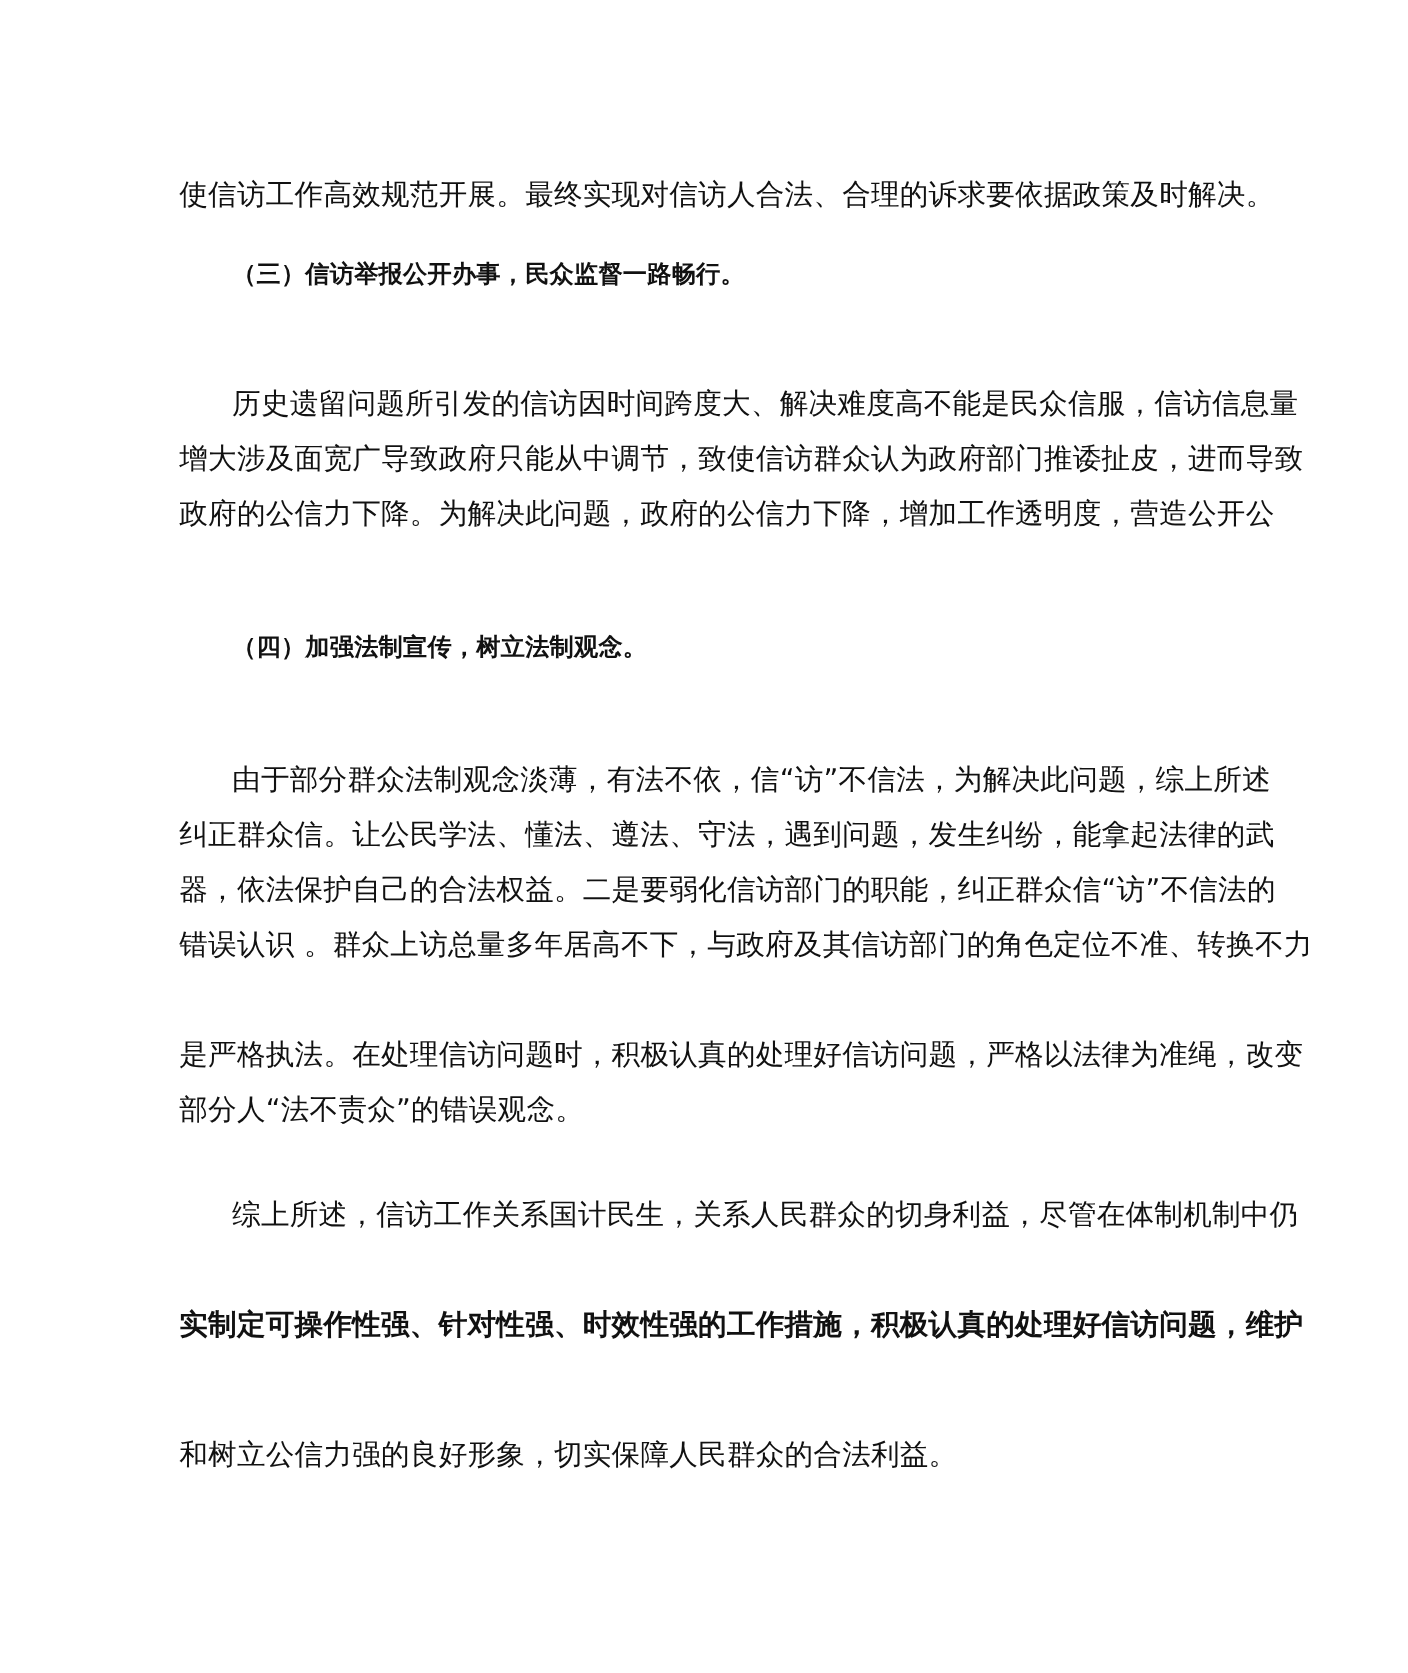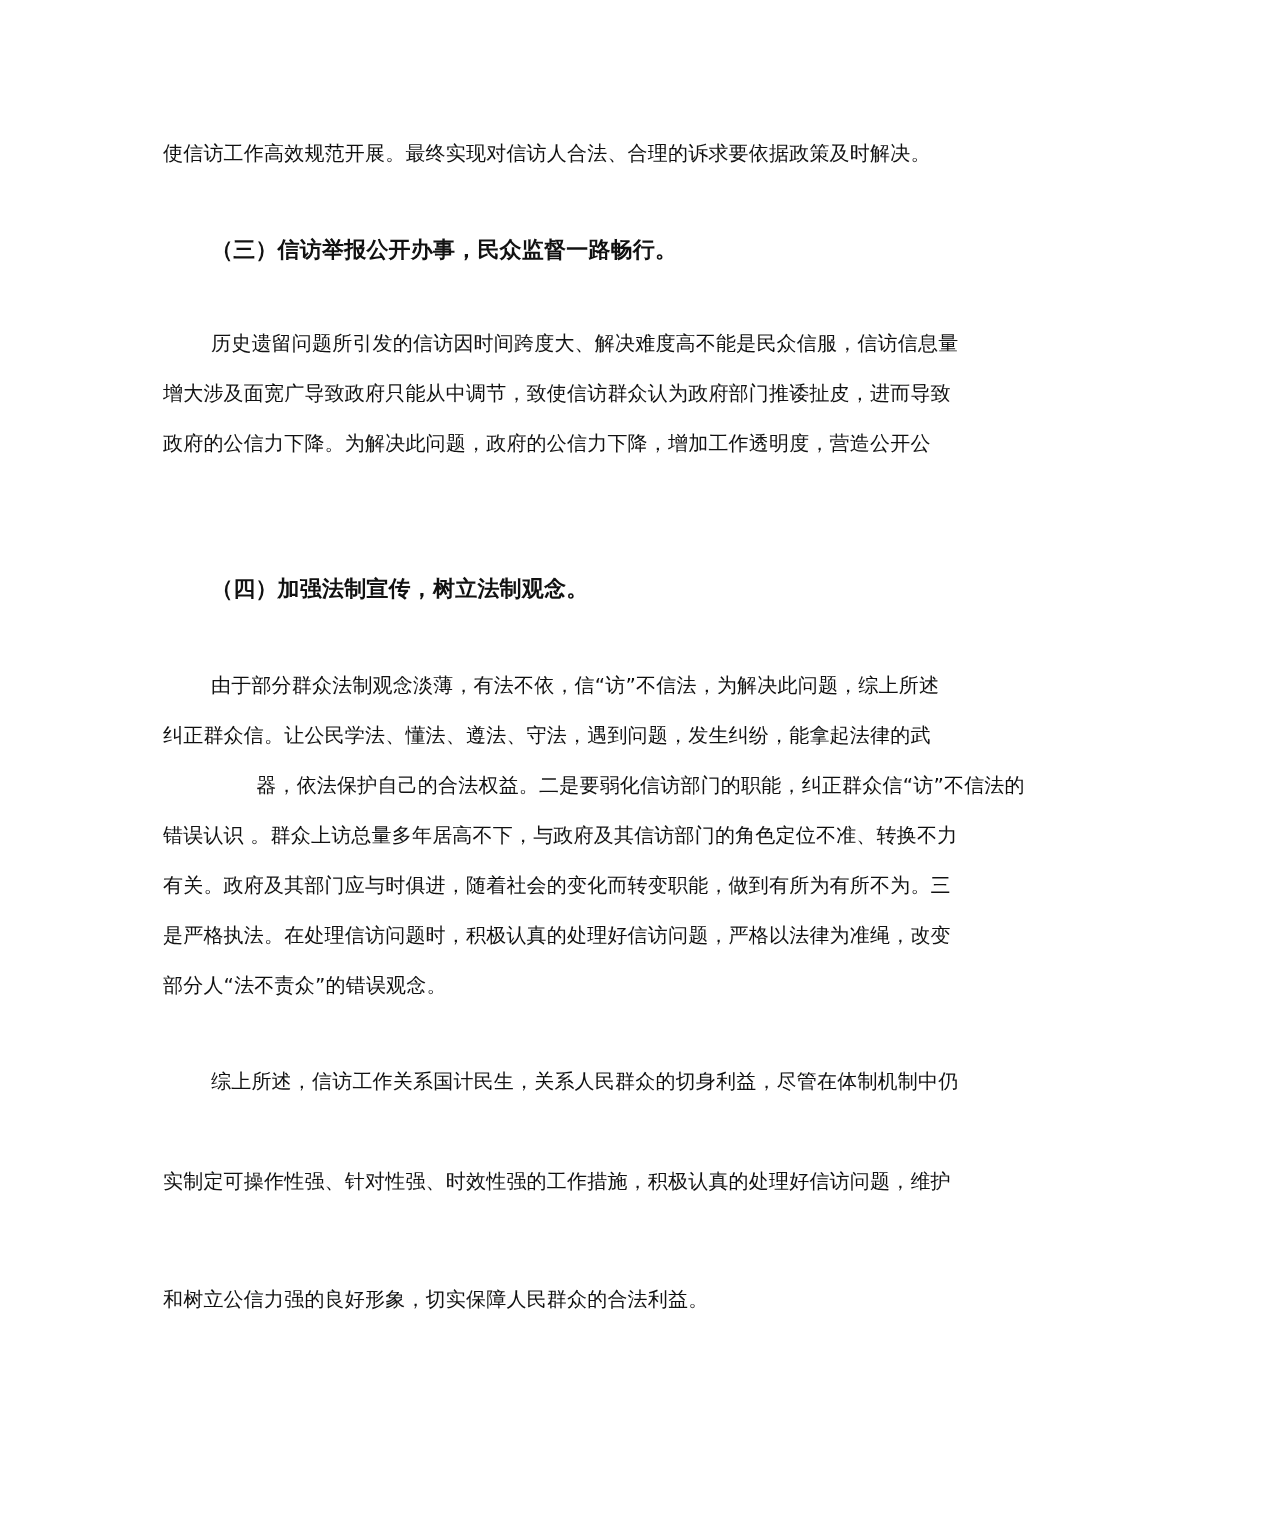--- a/index.html
+++ b/index.html
@@ -20,24 +20,25 @@
       left: 0;
       top: 0;
       width: 1280px;
       height: 1521px;
       background: #ffffff;
     }
     .line {
       position: absolute;
       left: 163px;
       width: 955px;
-      font-size: 20px;
+      font-size: 26px;
       line-height: 30px;
       white-space: nowrap;
       letter-spacing: 0.2px;
+      margin-top: 24px;
     }
     .indent { left: 211px; }
     .heading {
       position: absolute;
       left: 211px;
       font-size: 22px;
       line-height: 30px;
       font-weight: bold;
       white-space: nowrap;
       letter-spacing: 0.2px;
@@ -55,21 +56,20 @@
   <div class="line indent" style="top:328px;">历史遗留问题所引发的信访因时间跨度大、解决难度高不能是民众信服，信访信息量</div>
   <div class="line" style="top:378px;">增大涉及面宽广导致政府只能从中调节，致使信访群众认为政府部门推诿扯皮，进而导致</div>
   <div class="line" style="top:428px;">政府的公信力下降。为解决此问题，政府的公信力下降，增加工作透明度，营造公开公</div>
 
   <div class="heading" style="top:574px;">（四）加强法制宣传，树立法制观念。</div>
 
   <div class="line indent" style="top:670px;">由于部分群众法制观念淡薄，有法不依，信“访”不信法，为解决此问题，综上所述</div>
   <div class="line" style="top:720px;">纠正群众信。让公民学法、懂法、遵法、守法，遇到问题，发生纠纷，能拿起法律的武</div>
   <div class="line" style="top:770px;text-align:center;">器，依法保护自己的合法权益。二是要弱化信访部门的职能，纠正群众信“访”不信法的</div>
   <div class="line" style="top:820px;">错误认识 。群众上访总量多年居高不下，与政府及其信访部门的角色定位不准、转换不力</div>
-  <div class="line" style="top:870px;">有关。政府及其部门应与时俱进，随着社会的变化而转变职能，做到有所为有所不为。三</div>
   <div class="line" style="top:920px;">是严格执法。在处理信访问题时，积极认真的处理好信访问题，严格以法律为准绳，改变</div>
   <div class="line" style="top:970px;">部分人“法不责众”的错误观念。</div>
 
   <div class="line indent" style="top:1066px;">综上所述，信访工作关系国计民生，关系人民群众的切身利益，尽管在体制机制中仍</div>
-  <div class="line" style="top:1166px;">实制定可操作性强、针对性强、时效性强的工作措施，积极认真的处理好信访问题，维护</div>
+  <div class="line" style="top:1166px;font-weight:bold;">实制定可操作性强、针对性强、时效性强的工作措施，积极认真的处理好信访问题，维护</div>
   <div class="line" style="top:1284px;">和树立公信力强的良好形象，切实保障人民群众的合法利益。</div>
 
 </div>
 
 </body></html>

